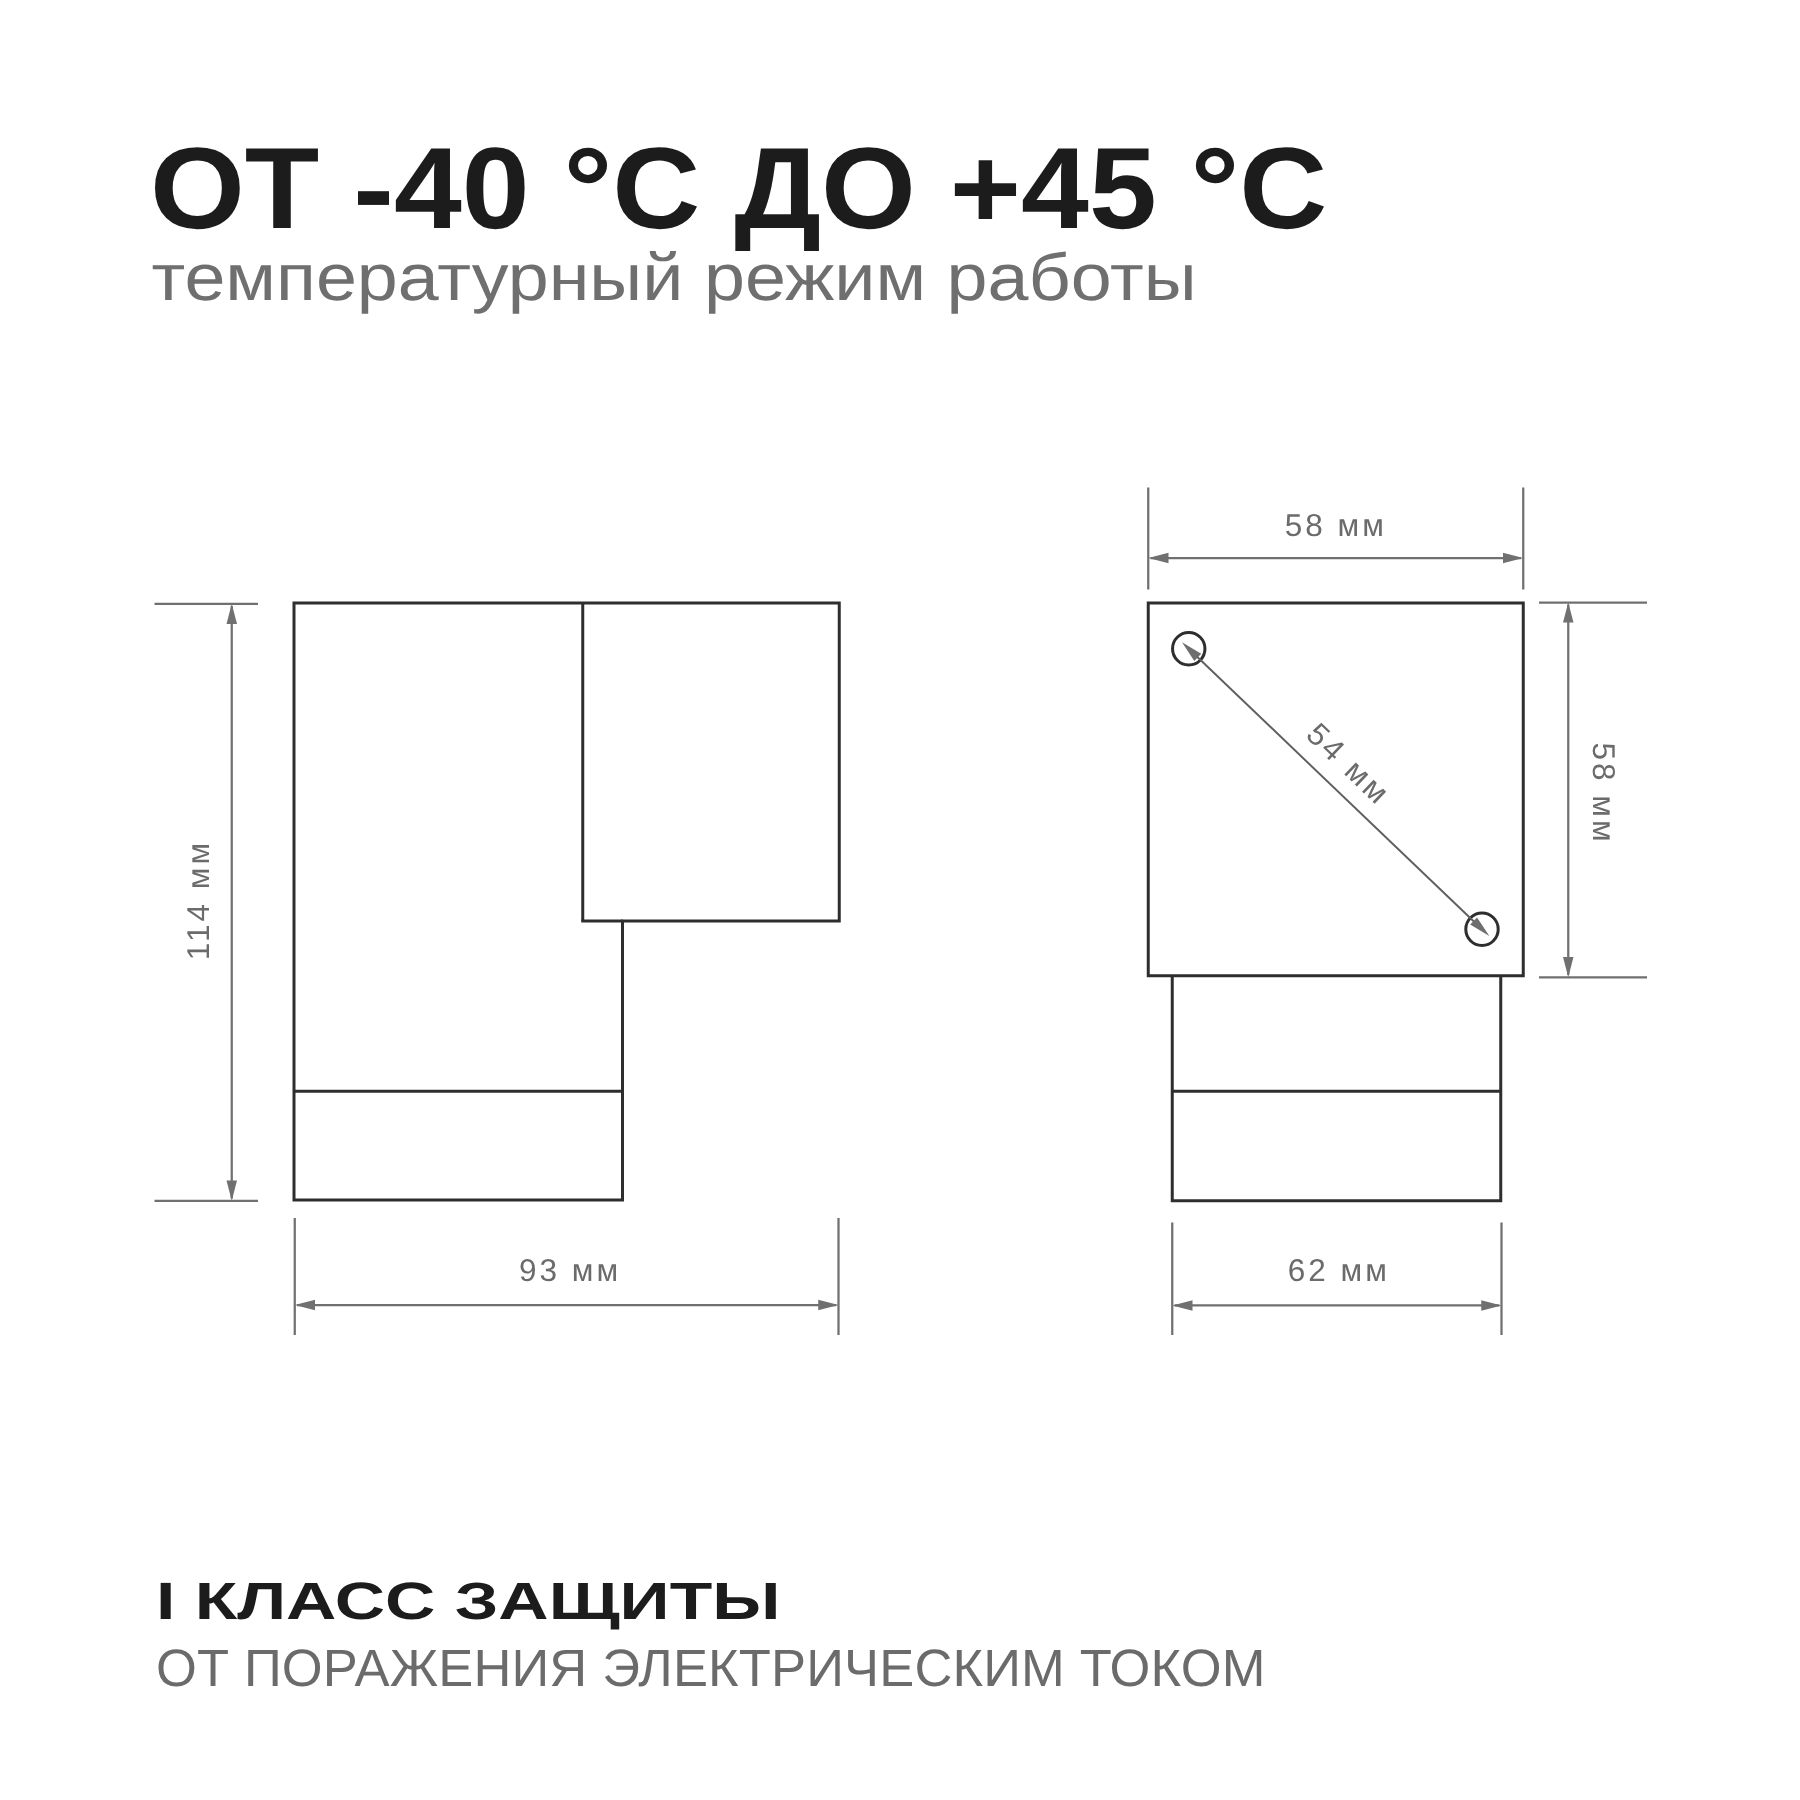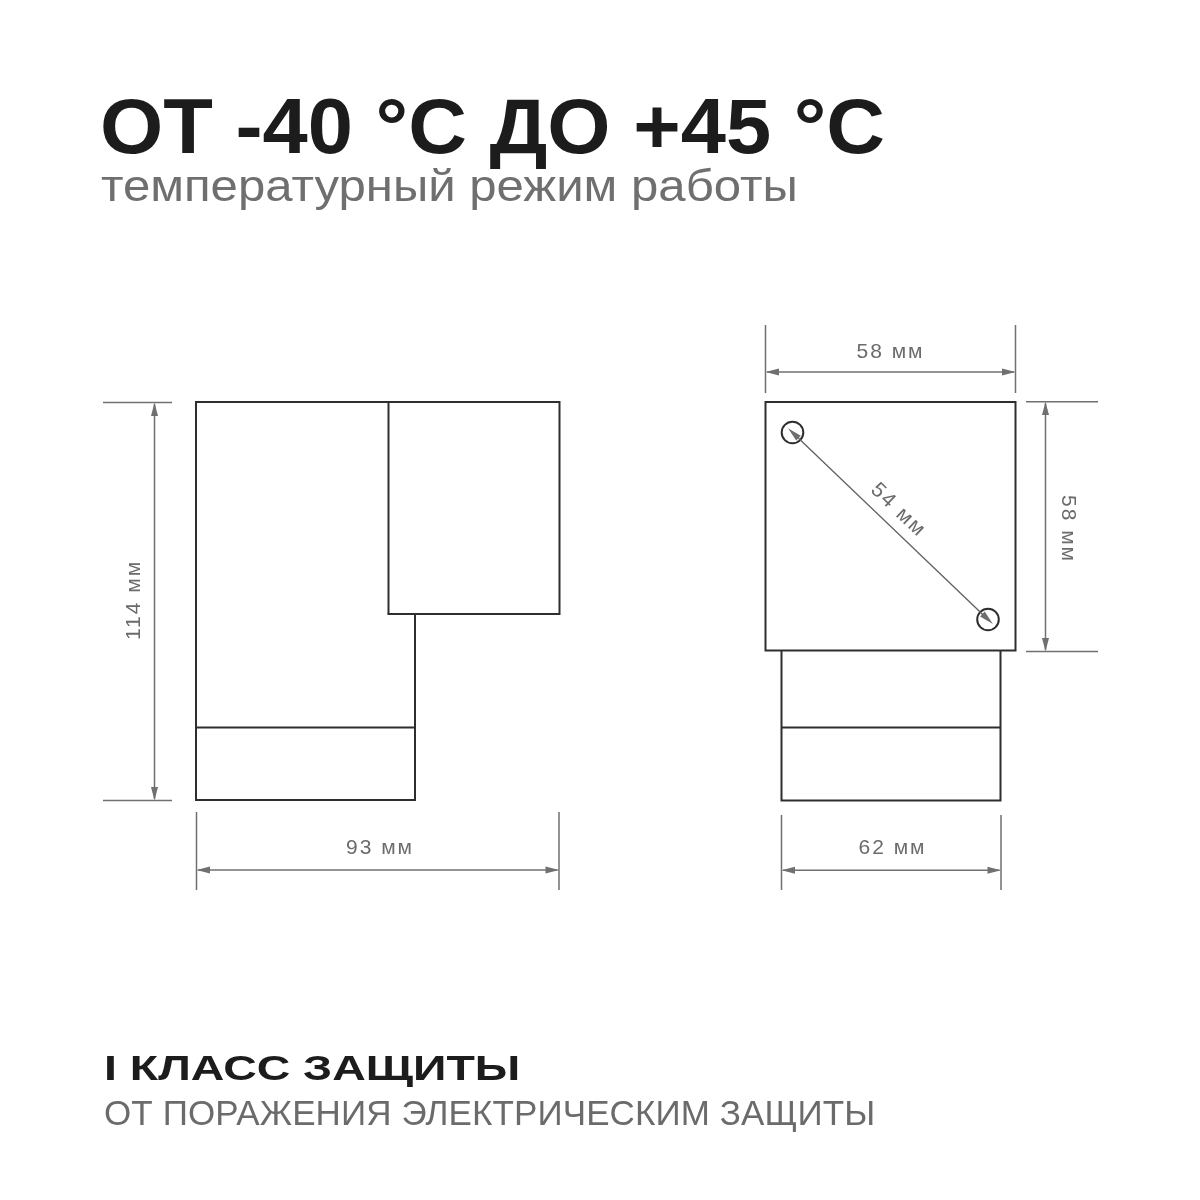--- a/index.html
+++ b/index.html
@@ -81,13 +81,13 @@
     <path d="M783,870.3 H999.5" stroke="#707070" stroke-width="1.5"></path>
     <polygon points="781.5,870.3 795,866.8 795,873.8" fill="#707070"></polygon>
     <polygon points="1001,870.3 987.5,866.8 987.5,873.8" fill="#707070"></polygon>
 
     <text x="892.5" y="854" text-anchor="middle" font-size="21" letter-spacing="2" fill="#6b6b6b">62 мм</text>
   </g>
 </svg>
 
 <div class="b1">I КЛАСС ЗАЩИТЫ</div>
 
-<div class="b2">ОТ ПОРАЖЕНИЯ ЭЛЕКТРИЧЕСКИМ ЗАЩИТЫ</div>
+<div class="b2">ОТ ПОРАЖЕНИЯ ЭЛЕКТРИЧЕСКИМ ТОКОМ</div>
 
 </body></html>

